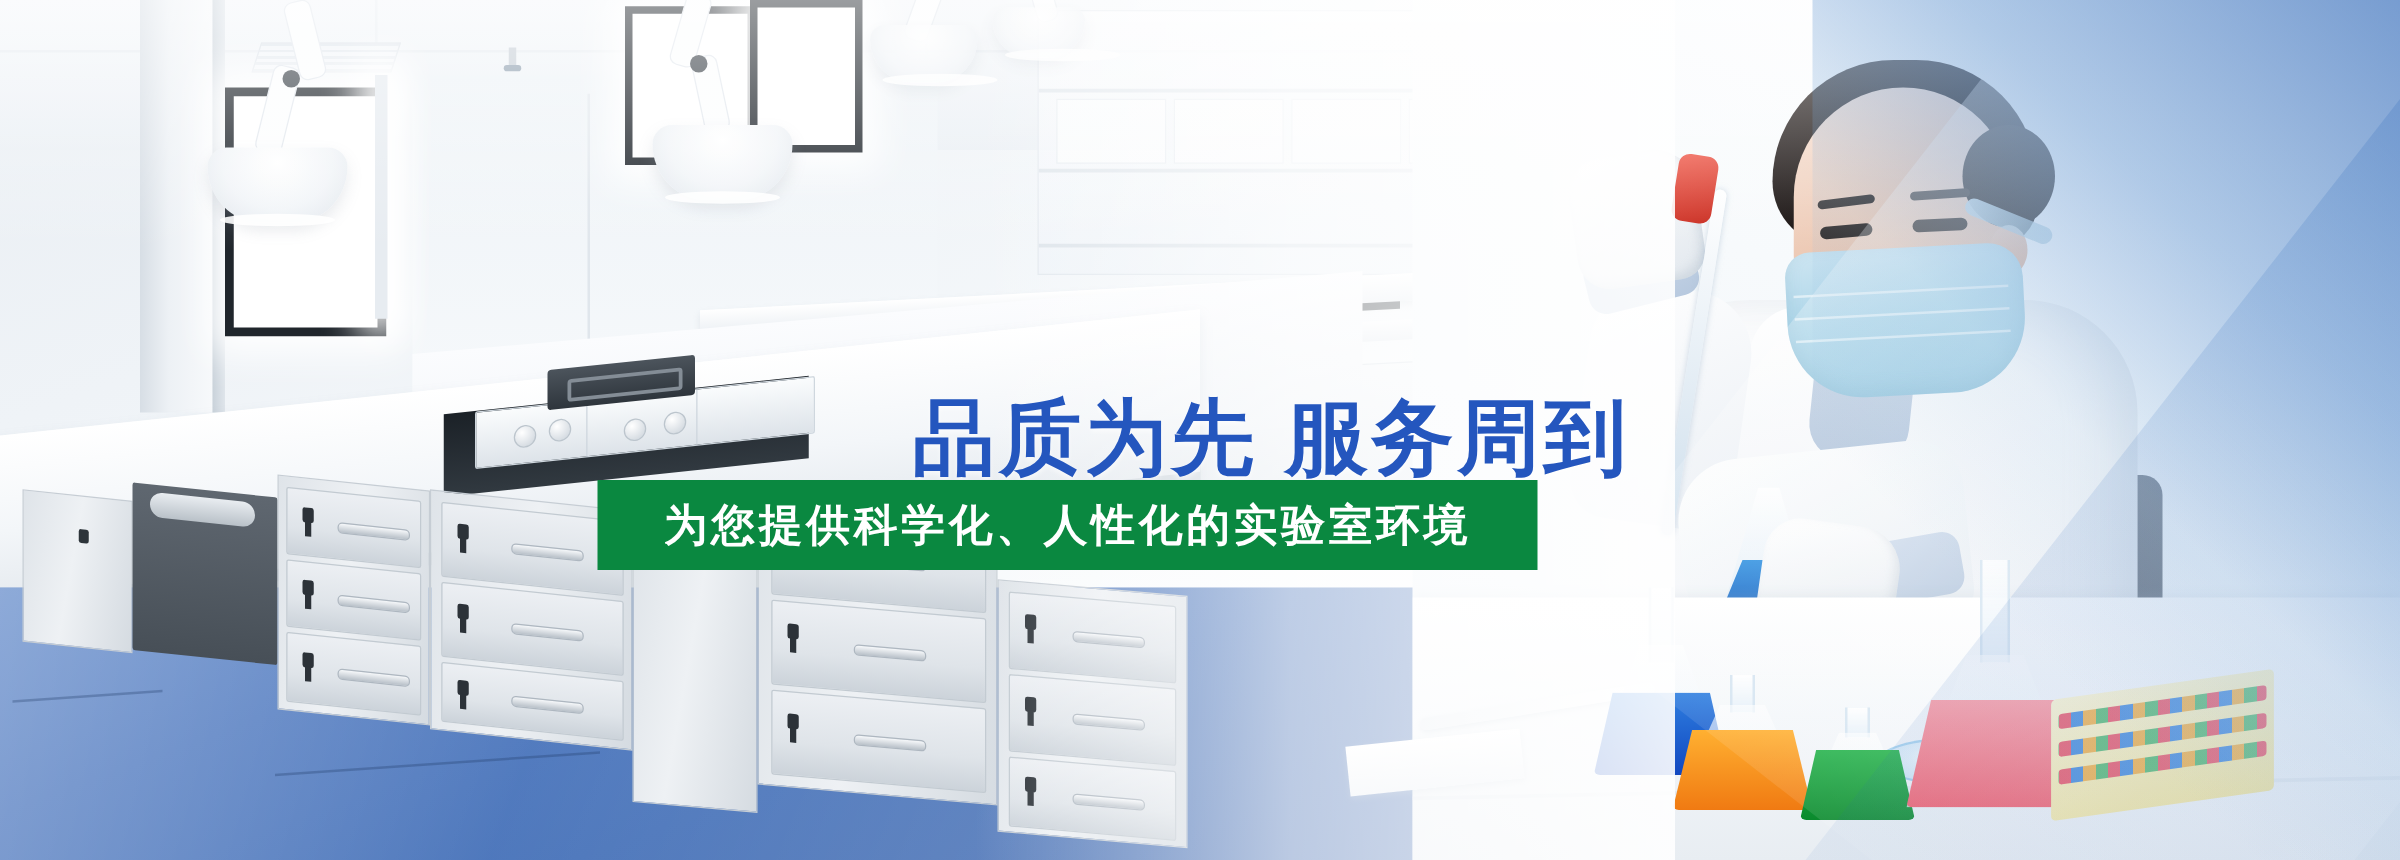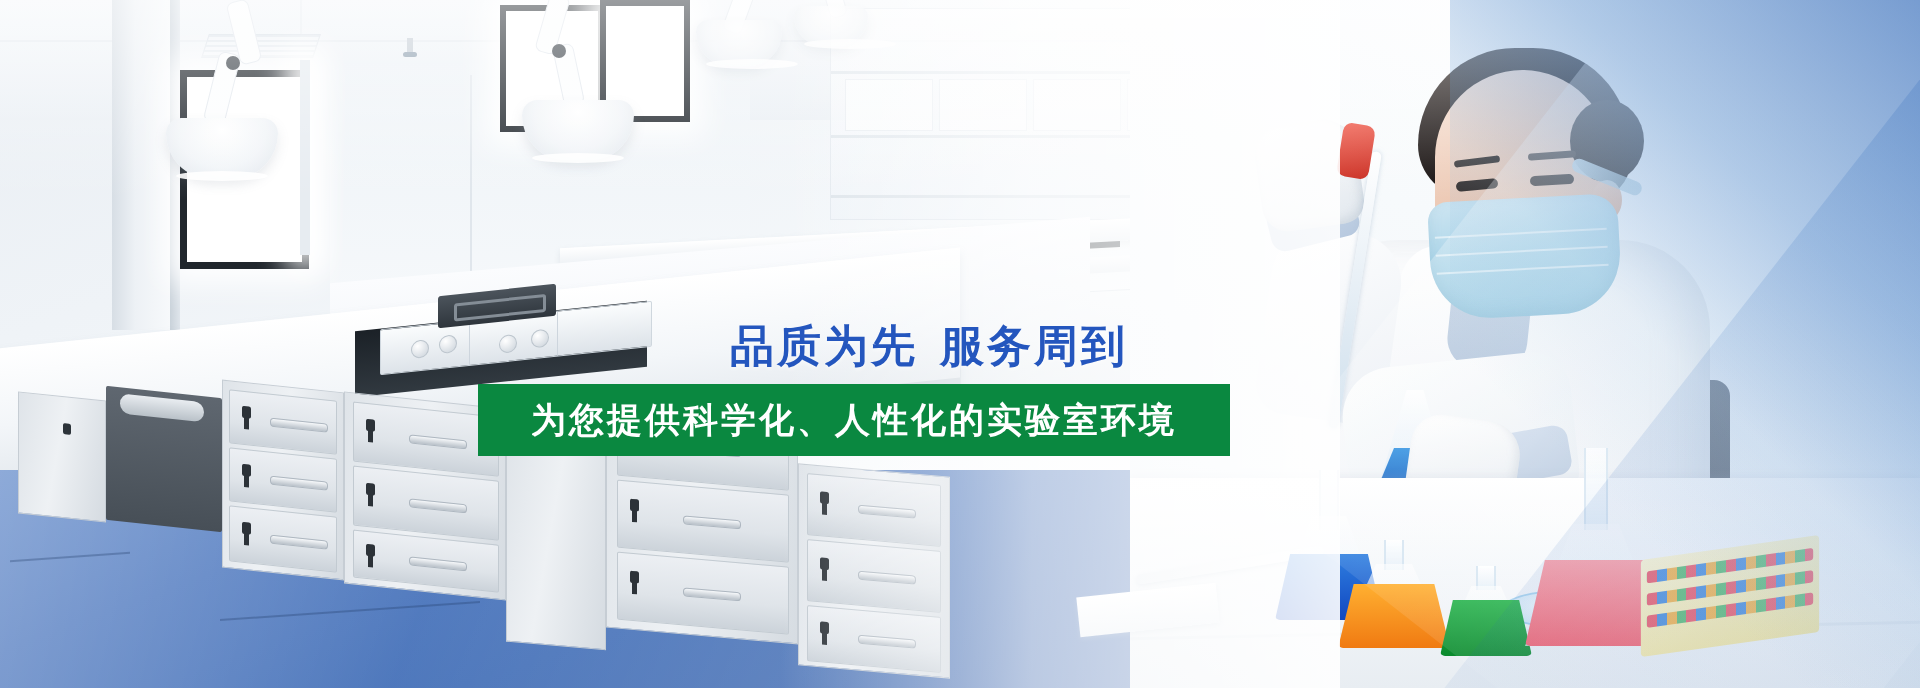--- a/index.html
+++ b/index.html
@@ -416,23 +416,23 @@
 
   .eng{
     position:absolute;left:452px;top:249px;
     font-family:"Liberation Serif","DejaVu Serif",serif;
     font-size:40px;letter-spacing:7px;
     color:#5b83cf;opacity:.80;
     white-space:nowrap;
     text-shadow:0 1px 2px rgba(255,255,255,.55);
   }
   .headline{
-    position:absolute;left:730px;top:317px;
+    position:absolute;left:730px;top:306px;
     font-family:"DejaVu Sans","Liberation Sans",sans-serif;
-    font-size:44px;font-weight:bold;letter-spacing:3px;
+    font-size:66px;font-weight:bold;letter-spacing:3px;
     color:#2456be;white-space:nowrap;
     text-shadow:0 2px 4px rgba(255,255,255,.6);
   }
   .headline .gap{display:inline-block;width:22px;}
   .greenbar{
     position:absolute;left:478px;top:384px;width:752px;height:72px;
     background:#0a8840;
     display:flex;align-items:center;justify-content:center;
   }
   .greenbar span{

